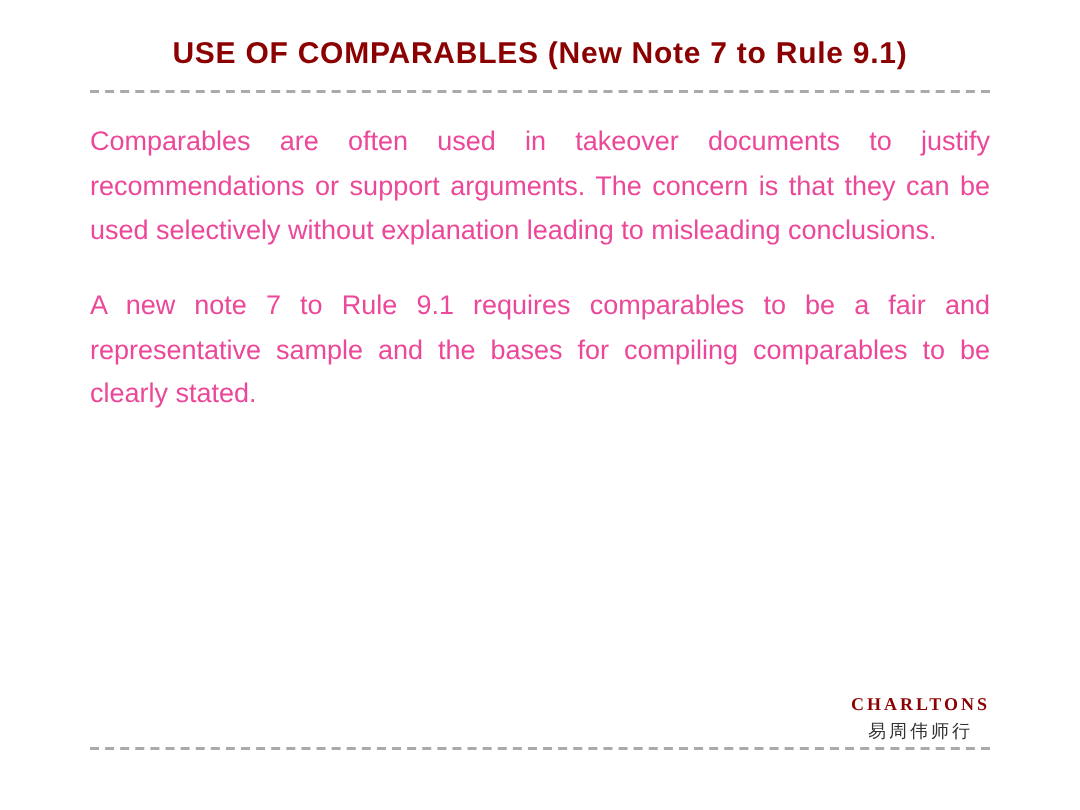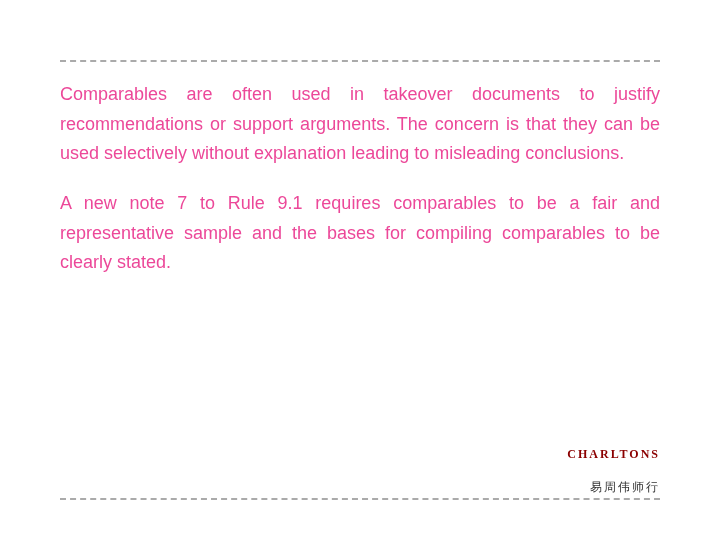--- a/index.html
+++ b/index.html
@@ -85,30 +85,32 @@
       font-weight: bold;
       color: #8b0000;
       letter-spacing: 2px;
       text-transform: uppercase;
     }
 
     .logo-chinese {
       font-size: 12px;
       color: #333333;
       letter-spacing: 2px;
-      margin-top: 17px;
+      margin-top: 2px;
+      text-align: center;
     }
   </style>
 </head>
 <body>
 
 <div class="slide-container">
 
   <div class="top-border"></div>
 
+  <div class="title">USE OF COMPARABLES (New Note 7 to Rule 9.1)</div>
 
   <div class="content-area">
     <p class="paragraph">Comparables are often used in takeover documents to justify recommendations or support arguments.  The concern is that they can be used selectively without explanation leading to misleading conclusions.</p>
     <p class="paragraph">A new note 7 to Rule 9.1 requires comparables to be a fair and representative sample and  the bases for compiling comparables to be clearly stated.</p>
   </div>
 
   <div class="logo-area">
     <div class="logo-name">CHARLTONS</div>
     <div class="logo-chinese">易周伟师行</div>
   </div>

